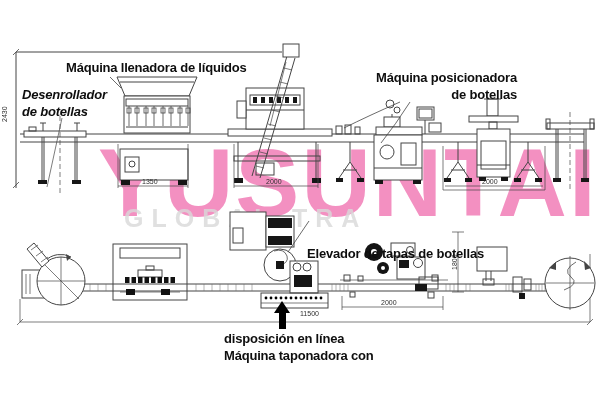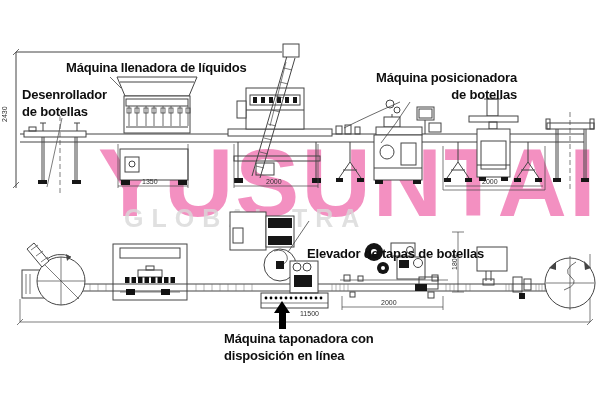--- a/index.html
+++ b/index.html
@@ -386,35 +386,35 @@
         <line x1="546" y1="283" x2="594" y2="283" stroke-width=".7"></line>
         <path d="M 576,262 q -14,8 -5,15 q 9,7 -7,13" stroke-width=".8"></path>
         <polygon points="549,268 556,262 556,270" fill="#454545" stroke="none"></polygon>
         <polygon points="591,268 584,261 585,270" fill="#454545" stroke="none"></polygon>
       </g>
     </g>
   </svg>
 
   <div class="lbl" style="left:46px;top:59px;padding-left:20px;">Máquina llenadora de líquidos</div>
 
-  <div class="lbl" style="left:22px;top:86px;">
+  <div class="lbl" style="left:22px;top:86px;font-style:italic;">
     <div>Desenrollador</div>
     <div>de botellas</div>
   </div>
 
   <div class="lbl" style="left:376px;top:69px;text-align:right;">
     <div>Máquina posicionadora</div>
     <div>de botellas</div>
   </div>
 
   <div class="lbl" style="left:307px;top:209px;margin-top:36px;">Elevador de tapas de botellas</div>
 
   <div class="lbl" style="left:224px;top:330px;">
+    <div>disposición en línea</div>
     <div>Máquina taponadora con</div>
-    <div>disposición en línea</div>
   </div>
 
   <span class="dim rot" style="left:1px;top:122px;">2430</span>
   <span class="dim" style="left:142px;top:178px;">1350</span>
   <span class="dim" style="left:266px;top:178px;">2000</span>
   <span class="dim" style="left:482px;top:178px;">2000</span>
   <span class="dim" style="left:381px;top:299px;">2000</span>
   <span class="dim rot" style="left:451px;top:270px;">1800</span>
   <span class="dim" style="left:300px;top:310px;">11500</span>
 </div>

